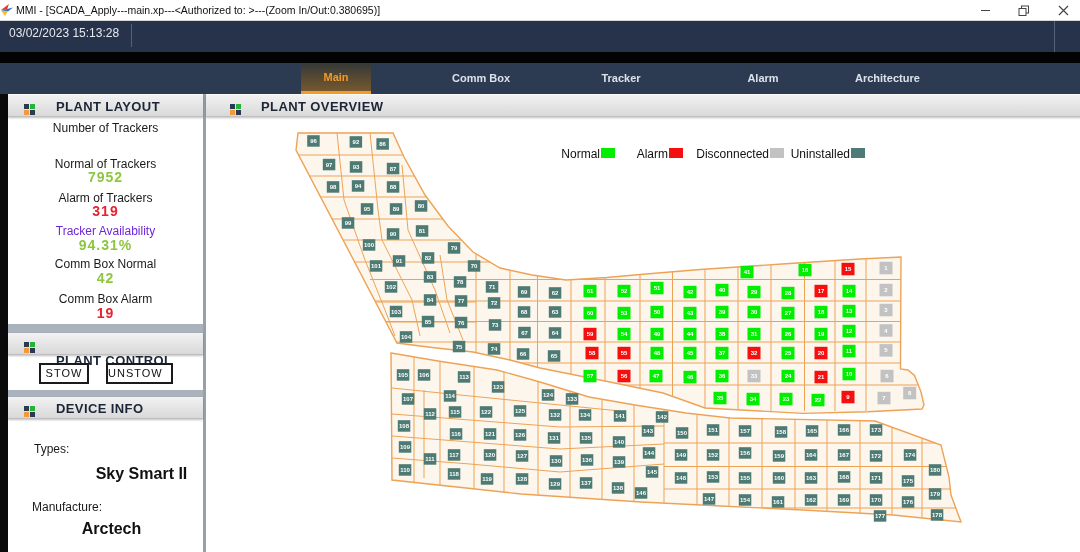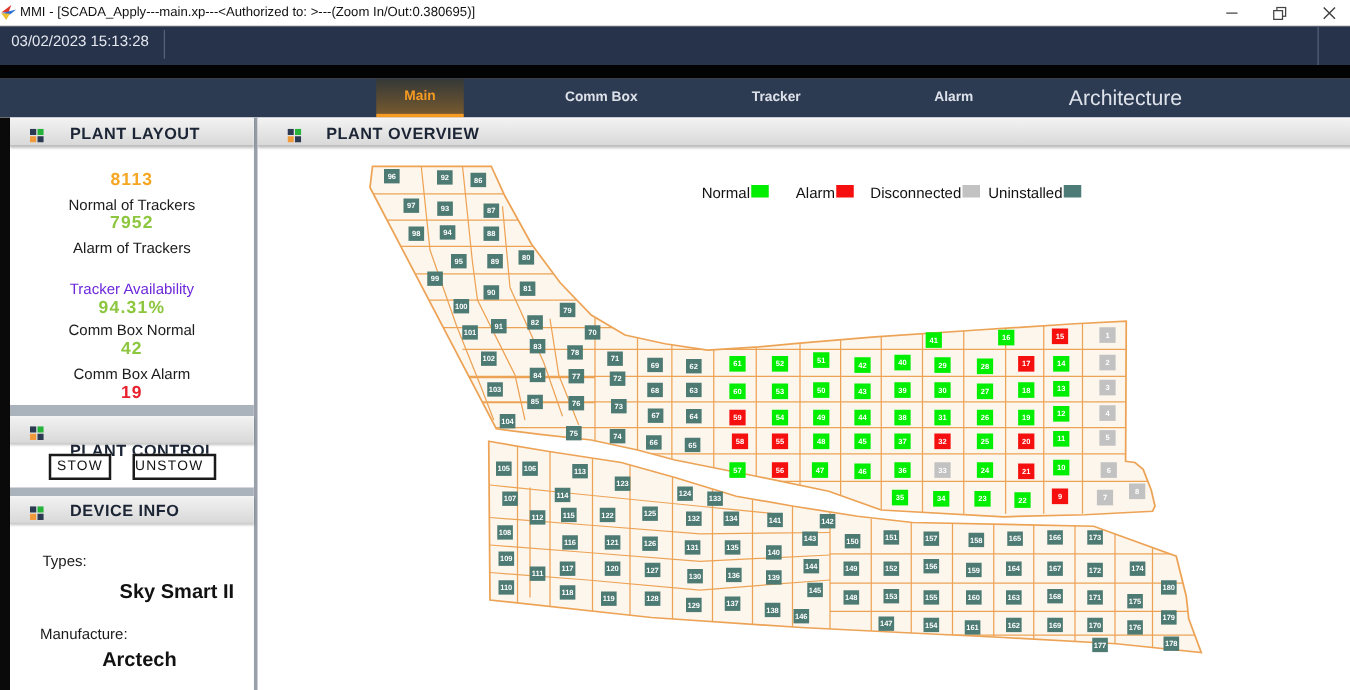--- a/index.html
+++ b/index.html
@@ -41,46 +41,47 @@
 <div class="abs" style="left:0;top:63px;width:1080px;height:31px;background:#2c3a52;"></div>
 
 <div class="abs" style="left:301px;top:63px;width:70px;height:28px;background:linear-gradient(#343837,#75592f);border-bottom:3px solid #f59a23;color:#f59a23;font-size:11px;font-weight:bold;text-align:center;line-height:28px;">Main</div>
 
 <div class="abs" style="left:431px;top:63px;width:100px;height:31px;color:#dde2ea;font-size:11px;font-weight:bold;text-align:center;line-height:31px;">Comm Box</div>
 
 <div class="abs" style="left:571px;top:63px;width:100px;height:31px;color:#dde2ea;font-size:11px;font-weight:bold;text-align:center;line-height:31px;">Tracker</div>
 
 <div class="abs" style="left:713px;top:63px;width:100px;height:31px;color:#dde2ea;font-size:11px;font-weight:bold;text-align:center;line-height:31px;">Alarm</div>
 
-<div class="abs" style="left:855px;top:63px;width:100px;height:31px;color:#dde2ea;font-size:17px;font-weight:normal;text-align:left;line-height:31px;">Architecture</div>
+<div class="abs" style="left:855px;top:63px;width:100px;height:31px;color:#dde2ea;font-size:11px;font-weight:bold;text-align:left;line-height:31px;">Architecture</div>
 
 <div class="abs" style="left:0;top:94px;width:1080px;height:458px;background:#ffffff;"></div>
 
 <div class="abs" style="left:0;top:94px;width:8px;height:458px;background:#0a0a0a;"></div>
 
 <div class="abs" style="left:203px;top:94px;width:3px;height:458px;background:#99a0aa;"></div>
 
 <div class="abs" style="left:8px;top:95px;width:195px;height:229px;background:#fff;"></div>
 
 <div class="abs" style="left:8px;top:95px;width:195px;height:21px;background:linear-gradient(#f2f2f2,#d9d9d9);border-bottom:1px solid #bfbfbf;box-shadow:0 1px 2px rgba(0,0,0,.25);">
       <span style="position:absolute;left:16px;top:5px;"><svg width="11" height="11" viewBox="0 0 11 11" style="vertical-align:-1px;">
           <rect x="0" y="0" width="5" height="5" fill="#2b3a50"></rect>
           <rect x="6" y="0" width="5" height="5" fill="#25b33a"></rect>
           <rect x="0" y="6" width="5" height="5" fill="#f09a3c"></rect>
           <rect x="6" y="6" width="5" height="5" fill="#2b3a50"></rect>
         </svg></span>
       <span style="position:absolute;left:48px;top:4px;font-size:13px;font-weight:bold;color:#1c2535;letter-spacing:.4px;">PLANT LAYOUT</span>
     </div>
 
-<div class="abs" style="left:8px;top:135px;width:195px;text-align:center;font-size:14px;font-weight:bold;color:#f5a623;letter-spacing:1px;">8113</div>
+<div class="abs" style="left:8px;top:121px;width:195px;text-align:center;font-size:12px;color:#1a1a1a;">Number of Trackers</div>
 
 <div class="abs" style="left:8px;top:157px;width:195px;text-align:center;font-size:12px;color:#1a1a1a;">Normal of Trackers</div>
 <div class="abs" style="left:8px;top:169px;width:195px;text-align:center;font-size:14px;font-weight:bold;color:#8dc63f;letter-spacing:1px;">7952</div>
 
 <div class="abs" style="left:8px;top:191px;width:195px;text-align:center;font-size:12px;color:#1a1a1a;">Alarm of Trackers</div>
+<div class="abs" style="left:8px;top:203px;width:195px;text-align:center;font-size:14px;font-weight:bold;color:#e8212e;letter-spacing:1px;">319</div>
 
 <div class="abs" style="left:8px;top:224px;width:195px;text-align:center;font-size:12px;color:#6d28d9;">Tracker Availability</div>
 <div class="abs" style="left:8px;top:237px;width:195px;text-align:center;font-size:14px;font-weight:bold;color:#8dc63f;letter-spacing:1px;">94.31%</div>
 
 <div class="abs" style="left:8px;top:257px;width:195px;text-align:center;font-size:12px;color:#1a1a1a;">Comm Box Normal</div>
 <div class="abs" style="left:8px;top:270px;width:195px;text-align:center;font-size:14px;font-weight:bold;color:#8dc63f;letter-spacing:1px;">42</div>
 
 <div class="abs" style="left:8px;top:292px;width:195px;text-align:center;font-size:12px;color:#1a1a1a;">Comm Box Alarm</div>
 <div class="abs" style="left:8px;top:305px;width:195px;text-align:center;font-size:14px;font-weight:bold;color:#e8212e;letter-spacing:1px;">19</div>
 

